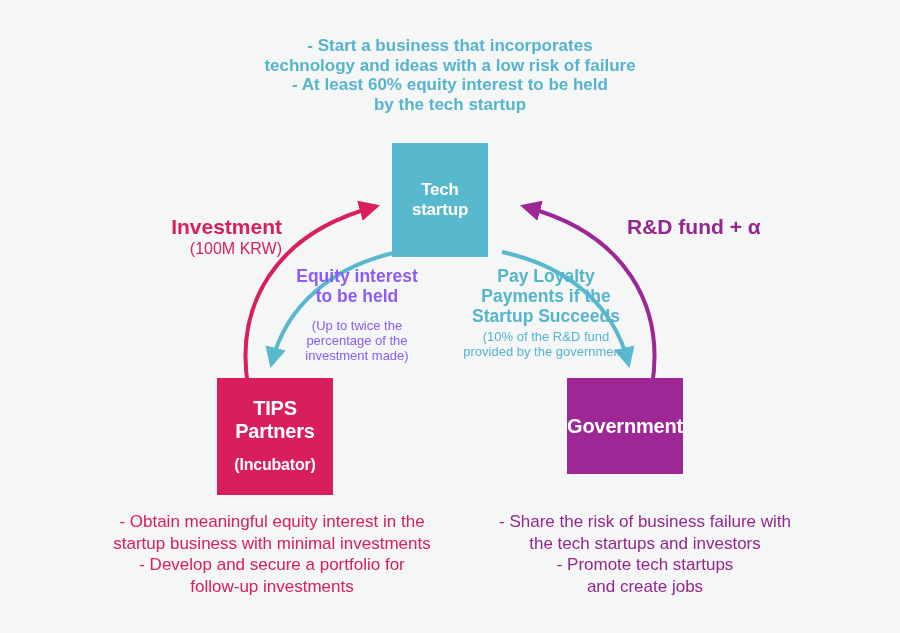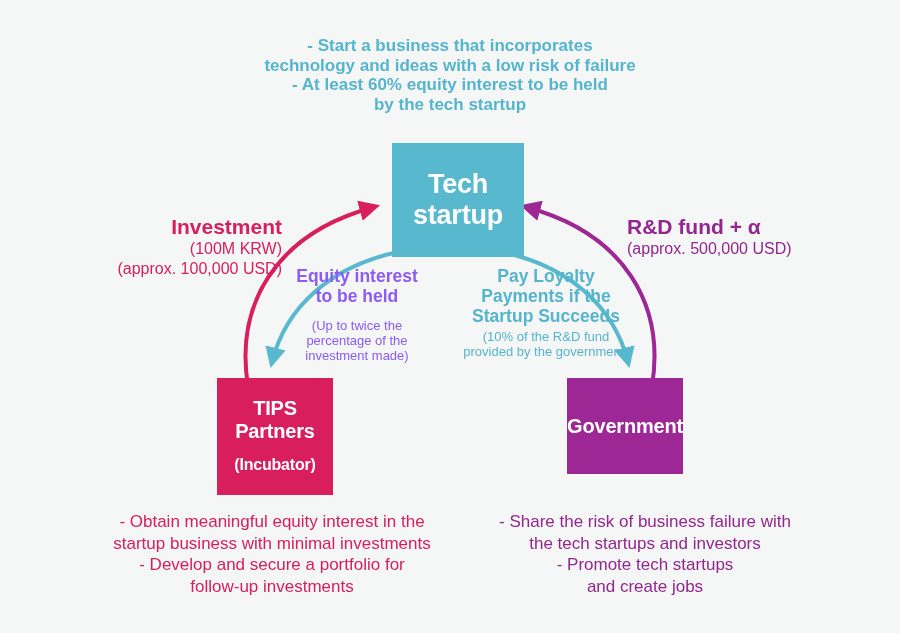--- a/index.html
+++ b/index.html
@@ -11,21 +11,21 @@
 
   
   .arrows{position:absolute;left:0;top:0;z-index:1;}
 
   
   .box{
     position:absolute;z-index:2;display:flex;flex-direction:column;
     align-items:center;justify-content:center;color:#ffffff;font-weight:bold;
     text-align:center;letter-spacing:-0.2px;
   }
-  .box-tech{left:392px;top:143px;width:132px;height:114px;background:#58b8ce;font-size:27px;text-align:center;}
+  .box-tech{left:392px;top:143px;width:96px;height:114px;background:#58b8ce;font-size:17px;text-align:center;}
   .box-tips{left:217px;top:378px;width:116px;height:117px;background:#d81e5c;font-size:20px;line-height:23px;}
   .box-tips .sub{font-size:16px;margin-top:10px;}
   .box-gov{left:567px;top:378px;width:116px;height:96px;background:#9c2795;font-size:20px;}
 
   
   .note{position:absolute;z-index:2;text-align:center;}
   .top-note{left:150px;top:36px;width:600px;color:#55b5ce;font-size:17px;line-height:19.5px;font-weight:bold;}
   .bottom-note{width:400px;font-size:17px;line-height:21.5px;}
   .bn-left{left:72px;top:511px;color:#d81e5c;}
   .bn-right{left:445px;top:511px;color:#93278f;}
@@ -88,26 +88,24 @@
     <span class="line sub">(Incubator)</span>
   </div>
 
   <div class="box box-gov">
     <span>Government</span>
   </div>
 
   <div class="flow lab-investment">
     <span class="line t">Investment</span>
     <span class="line d">(100M KRW)</span>
-    <span class="line d">(approx. 100,000 USD)</span>
   </div>
 
   <div class="flow lab-rdfund">
     <span class="line t">R&amp;D fund + α</span>
-    <span class="line d">(approx. 500,000 USD)</span>
   </div>
 
   <div class="flow lab-equity">
     <span class="line t">Equity interest</span>
     <span class="line t">to be held</span>
     <span class="line d dfirst">(Up to twice the</span>
     <span class="line d">percentage of the</span>
     <span class="line d">investment made)</span>
   </div>
 

